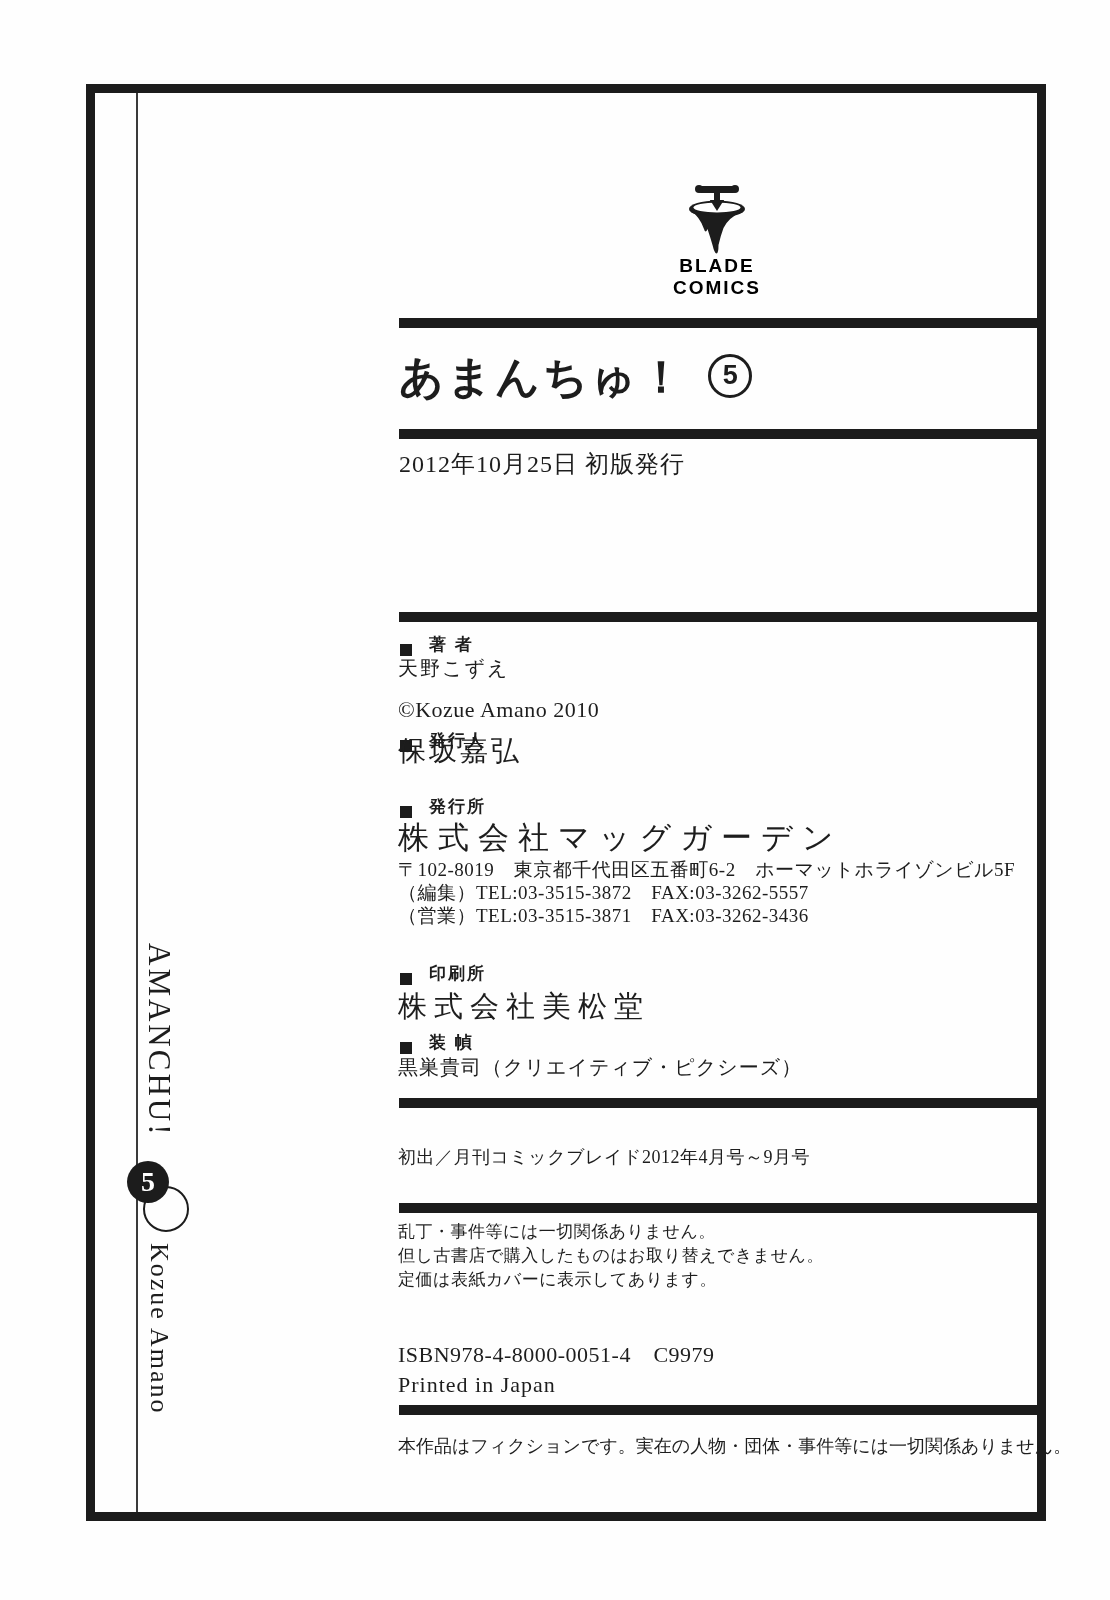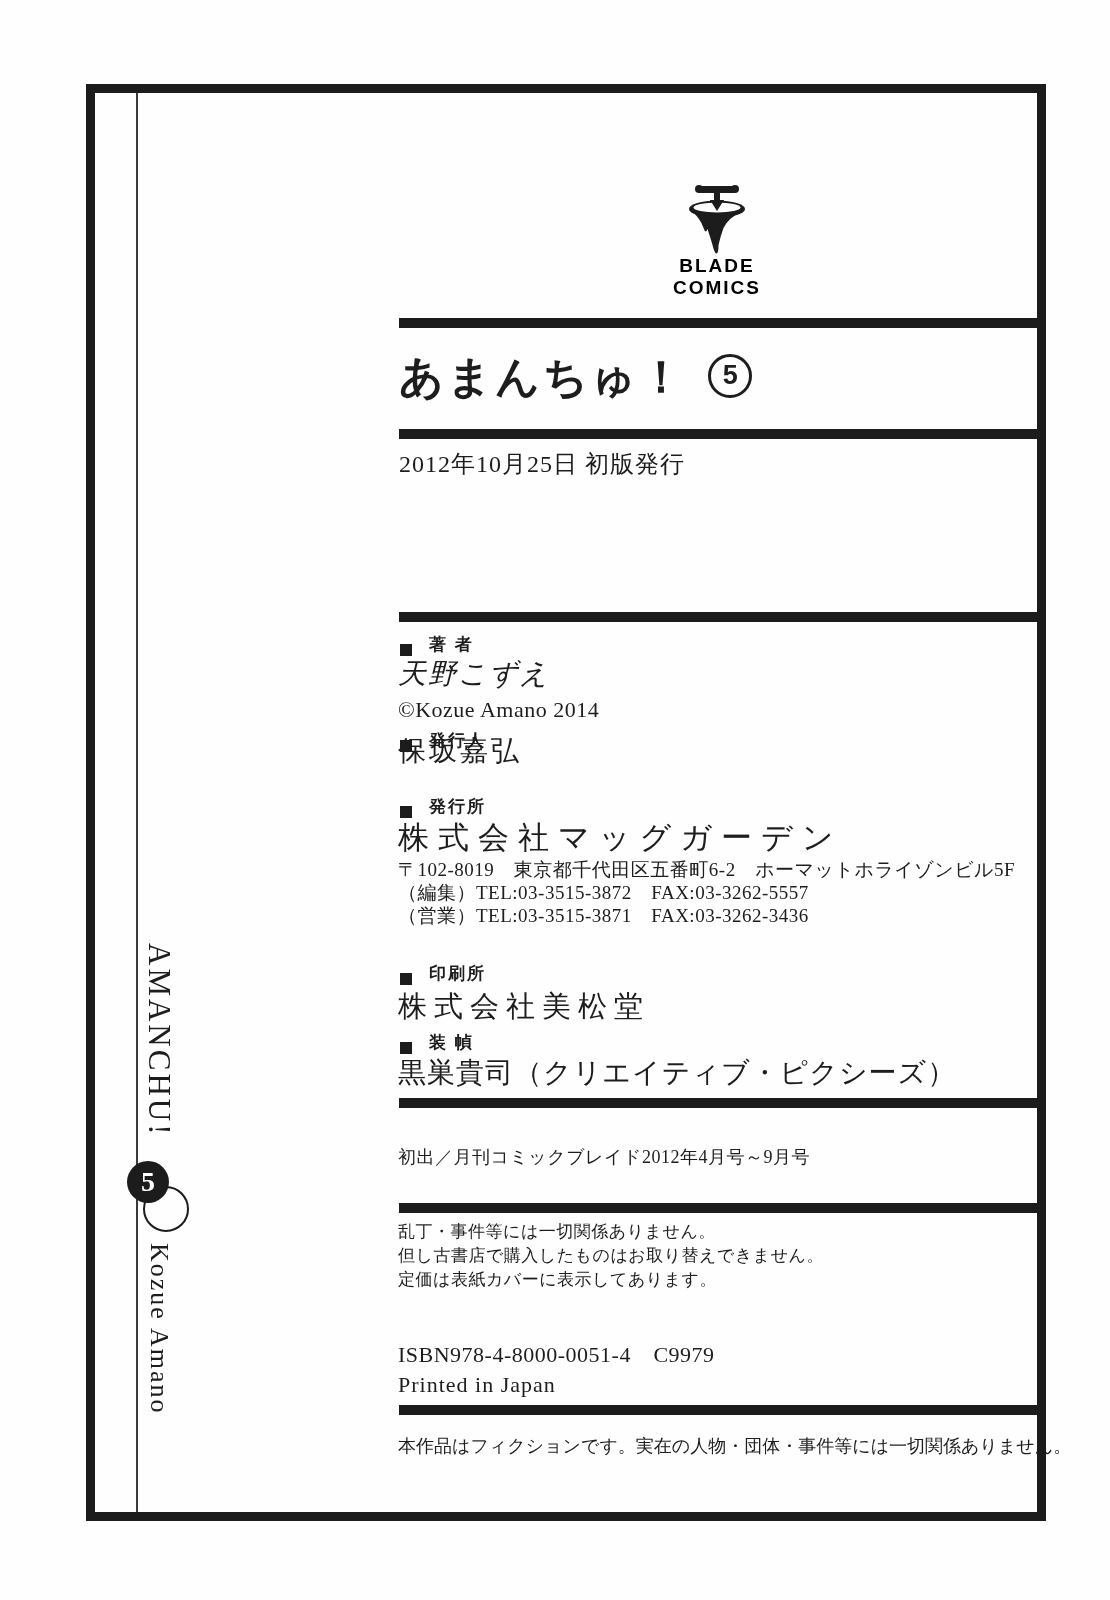--- a/index.html
+++ b/index.html
@@ -48,27 +48,27 @@
   .label{
     position:absolute;left:400px;display:flex;align-items:flex-end;gap:17px;
     font-family:"Liberation Sans",sans-serif;font-weight:bold;font-size:17px;
     letter-spacing:2px;white-space:nowrap;
   }
   .sq{width:12px;height:12px;background:#1c1c1c;flex:0 0 auto;}
   .lab-author{top:633px}.lab-pubperson{top:729px}.lab-pubco{top:795px}
   .lab-printer{top:962px}.lab-design{top:1031px}
 
   .name{position:absolute;left:398px;white-space:nowrap;}
-  .name-author{top:655px;font-size:28px;letter-spacing:2px;font-style:italic;}
+  .name-author{top:655px;font-size:20px;letter-spacing:2px;}
   .copyright{top:697px;font-size:22px;letter-spacing:0.5px;}
   .name-pubperson{top:732px;font-size:28px;letter-spacing:3px;}
   .name-pubco{top:817px;font-size:31px;letter-spacing:9px;}
   .addr{top:858px;font-size:19px;line-height:23px;letter-spacing:0.5px;}
   .name-printer{top:987px;font-size:29px;letter-spacing:7px;}
-  .name-design{top:1054px;font-size:28px;letter-spacing:1px;}
+  .name-design{top:1054px;font-size:20px;letter-spacing:1px;}
   .firstpub{top:1145px;font-size:18px;letter-spacing:0.5px;}
   .notices{top:1220px;font-size:17px;line-height:24px;letter-spacing:0.5px;}
   .isbn{top:1340px;font-size:22px;letter-spacing:0.5px;}
   .printed{top:1372px;font-size:22px;letter-spacing:1px;}
   .disclaimer{
     top:1434px;font-family:"Liberation Sans",sans-serif;font-size:18px;letter-spacing:0;
   }
 
   
   .spine-title{
@@ -139,21 +139,21 @@
     </span>
   </div>
 
   <div class="dateline">2012年10月25日 初版発行</div>
 
   <div class="label lab-author">
     <span class="sq"></span>
     <span>著 者</span>
   </div>
   <div class="name name-author">天野こずえ</div>
-  <div class="name copyright">©Kozue Amano 2014</div>
+  <div class="name copyright">©Kozue Amano 2010</div>
 
   <div class="label lab-pubperson">
     <span class="sq"></span>
     <span>発行人</span>
   </div>
   <div class="name name-pubperson">保坂嘉弘</div>
 
   <div class="label lab-pubco">
     <span class="sq"></span>
     <span>発行所</span>

